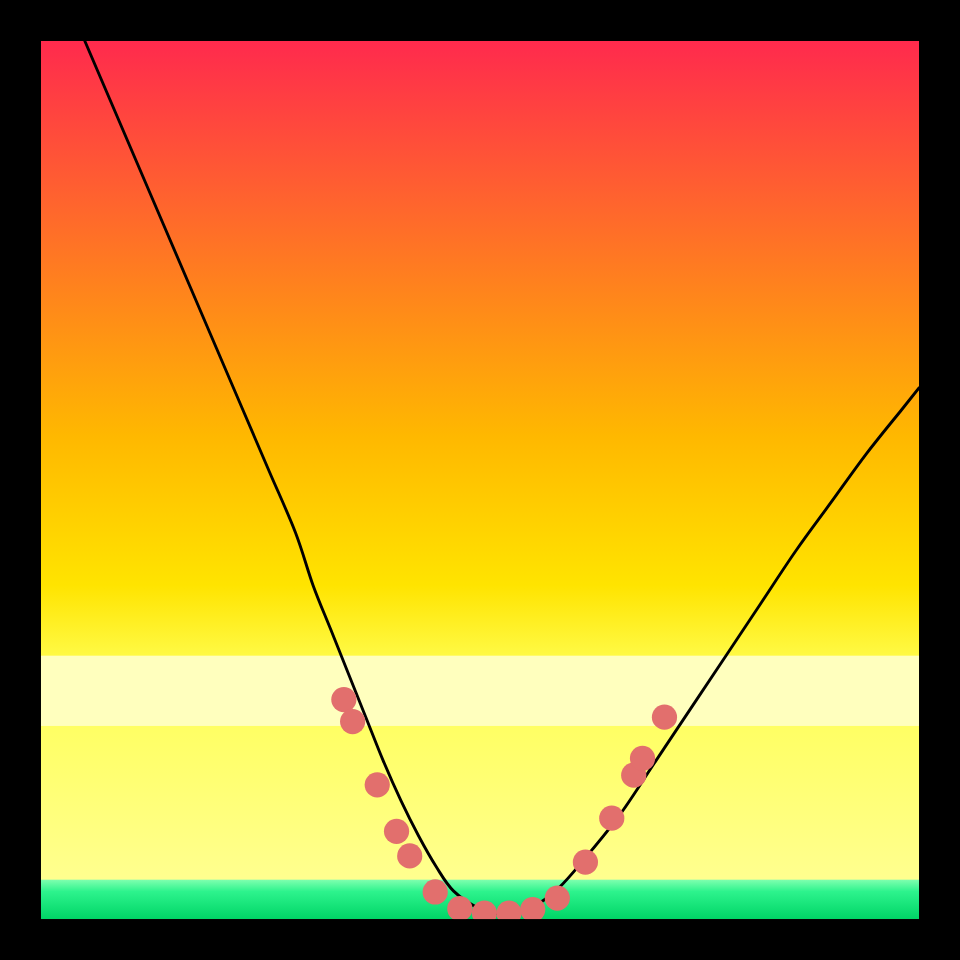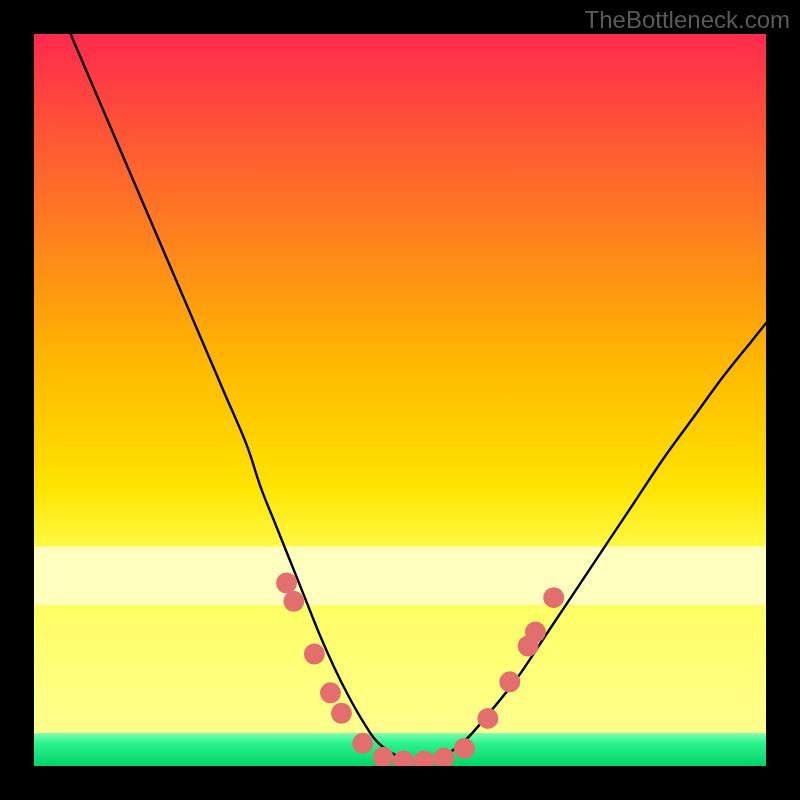--- a/index.html
+++ b/index.html
@@ -35,21 +35,20 @@
     font-weight: 500;
     color: #5b5b5b;
     letter-spacing: 0;
     user-select: none;
   }
 </style>
 </head>
 <body>
 
 <div class="frame">
-  <div class="watermark">TheBottleneck.com</div>
   <div class="plot">
     <svg id="plot-svg" width="732" height="732" viewBox="0 0 732 732" preserveAspectRatio="none">
       <defs>
         <linearGradient id="bg-grad" x1="0" y1="0" x2="0" y2="1">
           <stop id="g0" offset="0%" stop-color="#ff2a4d"></stop>
           <stop id="g1" offset="45%" stop-color="#ffb800"></stop>
           <stop id="g2" offset="62%" stop-color="#ffe400"></stop>
           <stop id="g3" offset="72%" stop-color="#ffff55"></stop>
           <stop id="g4" offset="100%" stop-color="#ffff9a"></stop>
         </linearGradient>

